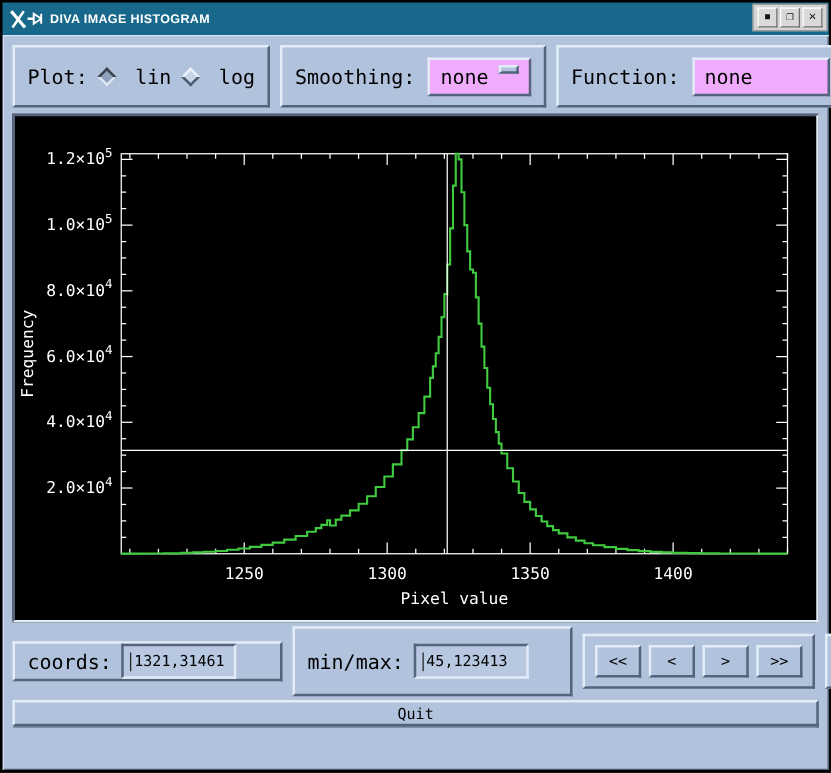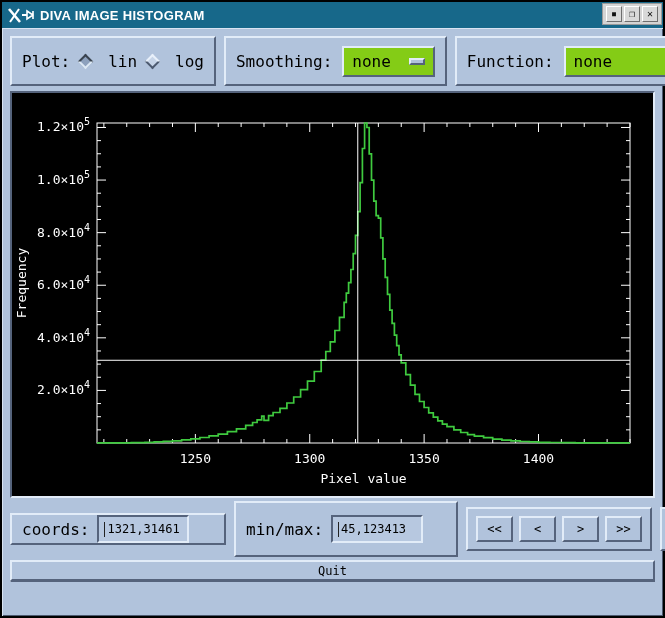--- a/index.html
+++ b/index.html
@@ -5,38 +5,38 @@
   html,body{margin:0;padding:0;background:#404040;}
   *{box-sizing:border-box;}
   .window{
     position:relative;width:665px;height:618px;background:#000;
     border:1px solid #000;font-family:"DejaVu Sans Mono",monospace;
   }
   .titlebar{
     position:absolute;left:1px;top:1px;right:1px;height:26px;
     display:flex;align-items:center;padding-left:6px;gap:6px;
   }
-  .title-text{color:#fff;font-family:"Liberation Sans",sans-serif;font-weight:bold;font-size:13px;letter-spacing:.3px;}
+  .title-text{color:#fff;font-family:"Liberation Sans",sans-serif;font-weight:bold;font-size:10px;letter-spacing:.3px;}
   .tb-buttons{position:absolute;right:2px;top:2px;height:22px;display:flex;align-items:center;gap:2px;background:#d4d4d4;padding:2px 3px;border:1px solid #9a9a9a;}
   .tb-btn{width:16px;height:16px;background:#d9d9d9;border:1px solid;border-color:#fff #6e6e6e #6e6e6e #fff;
     display:flex;align-items:center;justify-content:center;font-size:10px;color:#111;line-height:1;cursor:default;}
   .body{
     position:absolute;left:1px;top:27px;right:1px;bottom:1px;background:#b1c3dc;
     box-shadow:inset 1px 1px 0 #d9e4f2, inset -1px -1px 0 #4c5a70;
   }
   .raised{border:2px solid;border-color:#e2ecf8 #55637c #55637c #e2ecf8;}
   .sunken{border:2px solid;border-color:#55637c #e2ecf8 #e2ecf8 #55637c;}
   .toolbar{position:absolute;left:8px;top:8px;right:8px;height:50px;display:flex;gap:8px;}
   .group{display:flex;align-items:center;gap:10px;padding:0 10px;background:#b1c3dc;}
   .lbl{font-size:16px;color:#000;}
   .radio{display:flex;align-items:center;gap:17px;}
   .diamond{width:11px;height:11px;transform:rotate(45deg);display:inline-block;
     background:#c6d4e8;border:2px solid;border-color:#e8f0fa #4c5a70 #4c5a70 #e8f0fa;}
   .diamond.sel{background:#8da1bd;border-color:#39434f #dce8f4 #dce8f4 #39434f;}
-  .optmenu{display:flex;align-items:center;gap:18px;padding:4px 8px;background:#84cc16;cursor:default;}
+  .optmenu{display:flex;gap:8px;padding:4px 8px;background:#f0abfc;cursor:default;}
   .optbar{width:16px;height:7px;background:#b1c3dc;border:2px solid;border-color:#e2ecf8 #55637c #55637c #e2ecf8;}
   .plot-panel{position:absolute;left:8px;top:63px;right:8px;height:407px;background:#000;}
   .plot-panel svg{display:block;}
   .controls{position:absolute;left:8px;top:478px;right:8px;height:46px;display:flex;gap:8px;align-items:center;}
   .field{display:flex;align-items:center;background:#b7c8e0;padding:3px 5px;height:28px;min-width:92px;}
   .caret{display:inline-block;width:1px;height:15px;background:#222;margin-right:2px;}
   .btn{background:#b1c3dc;border:2px solid;border-color:#e2ecf8 #55637c #55637c #e2ecf8;
     font-family:"DejaVu Sans Mono",monospace;font-size:12px;color:#000;display:flex;align-items:center;justify-content:center;cursor:default;}
   .nav-btn{width:37px;height:26px;}
   .wide-btn{position:absolute;left:8px;right:8px;height:21px;}

